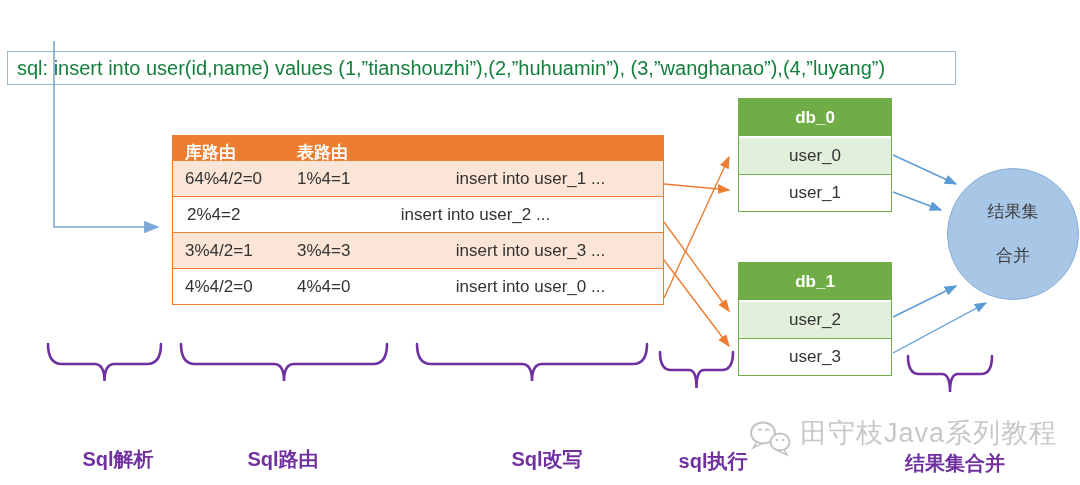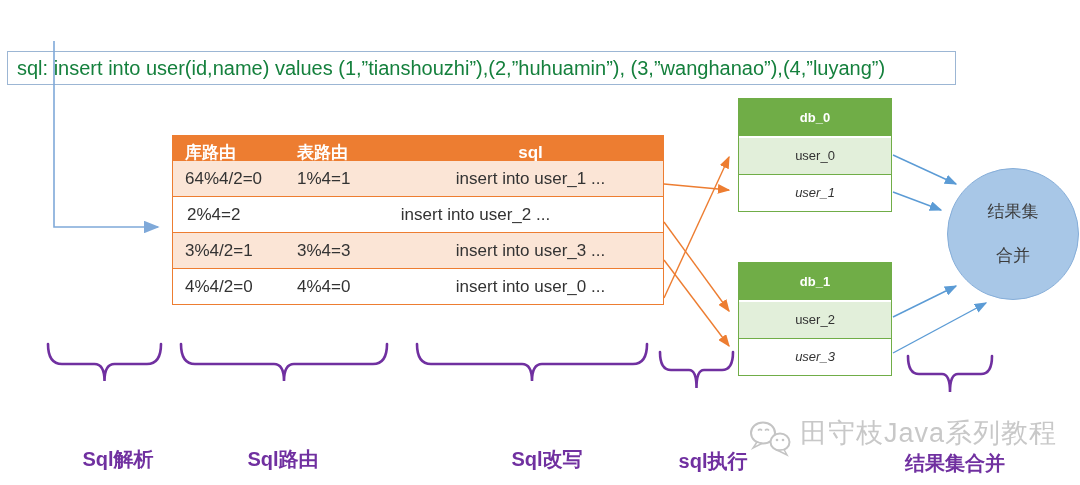--- a/index.html
+++ b/index.html
@@ -29,27 +29,27 @@
   .rt-row.head{height:24px;line-height:33px;background:var(--orange,#ED7D31);color:#fff;font-weight:bold;}
   .rt-row.body{border-top:1.5px solid var(--orange,#ED7D31);}
   .rt-row.odd{background:var(--orange-light,#FBE5D6);}
   .rt-row.even{background:#fff;}
   .c1{width:110px;padding-left:12px;box-sizing:border-box;}
   .c2{width:115px;padding-left:14px;box-sizing:border-box;}
   .c3{flex:1;text-align:center;}
   
   .db-box{
     position:absolute;left:738px;width:152px;z-index:2;background:#fff;
-    border:1.5px solid var(--green,#70AD47);font-size:13px;color:#333;text-align:center;
+    border:1.5px solid var(--green,#70AD47);font-size:17px;color:#333;text-align:center;
   }
   .db-box.db0{top:98px;}
   .db-box.db1{top:262px;}
   .db-head{height:37px;line-height:37px;background:var(--green,#70AD47);color:#fff;font-weight:bold;border-bottom:2px solid #fff;}
   .db-row{height:36px;line-height:36px;}
-  .db-row + .db-row{border-top:1.5px solid var(--green,#70AD47);font-style:italic;}
+  .db-row + .db-row{border-top:1.5px solid var(--green,#70AD47);}
   .db-row.odd{background:var(--green-light,#E2EFDA);}
   .db-row.even{background:#fff;}
   
   .merge-circle{
     position:absolute;left:947px;top:168px;width:132px;height:132px;border-radius:50%;
     background:var(--circle-blue,#A8C7E7);border:1.5px solid #86AED9;box-sizing:border-box;
     display:flex;flex-direction:column;align-items:center;justify-content:center;
     font-size:17px;color:#3b3b3b;line-height:1.35;z-index:2;gap:21px;
   }
   
@@ -114,21 +114,20 @@
   </svg>
 
   <div class="sql-box">
     <span>sql: insert into user(id,name) values (1,”tianshouzhi”),(2,”huhuamin”), (3,”wanghanao”),(4,”luyang”)</span>
   </div>
 
   <div class="routing-table">
     <div class="rt-row head">
       <div class="c1">库路由</div>
       <div class="c2">表路由</div>
-      <div class="c3">sql</div>
     </div>
     <div class="rt-row body odd">
       <div class="c1">64%4/2=0</div>
       <div class="c2">1%4=1</div>
       <div class="c3">insert into user_1 ...</div>
     </div>
     <div class="rt-row body even">
       <div class="c2">2%4=2</div>
       <div class="c3">insert into user_2 ...</div>
     </div>

